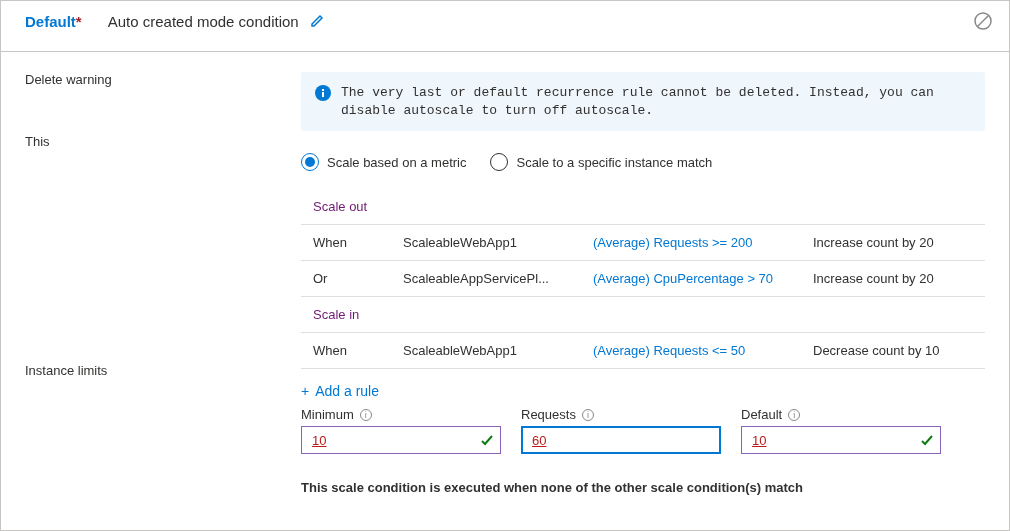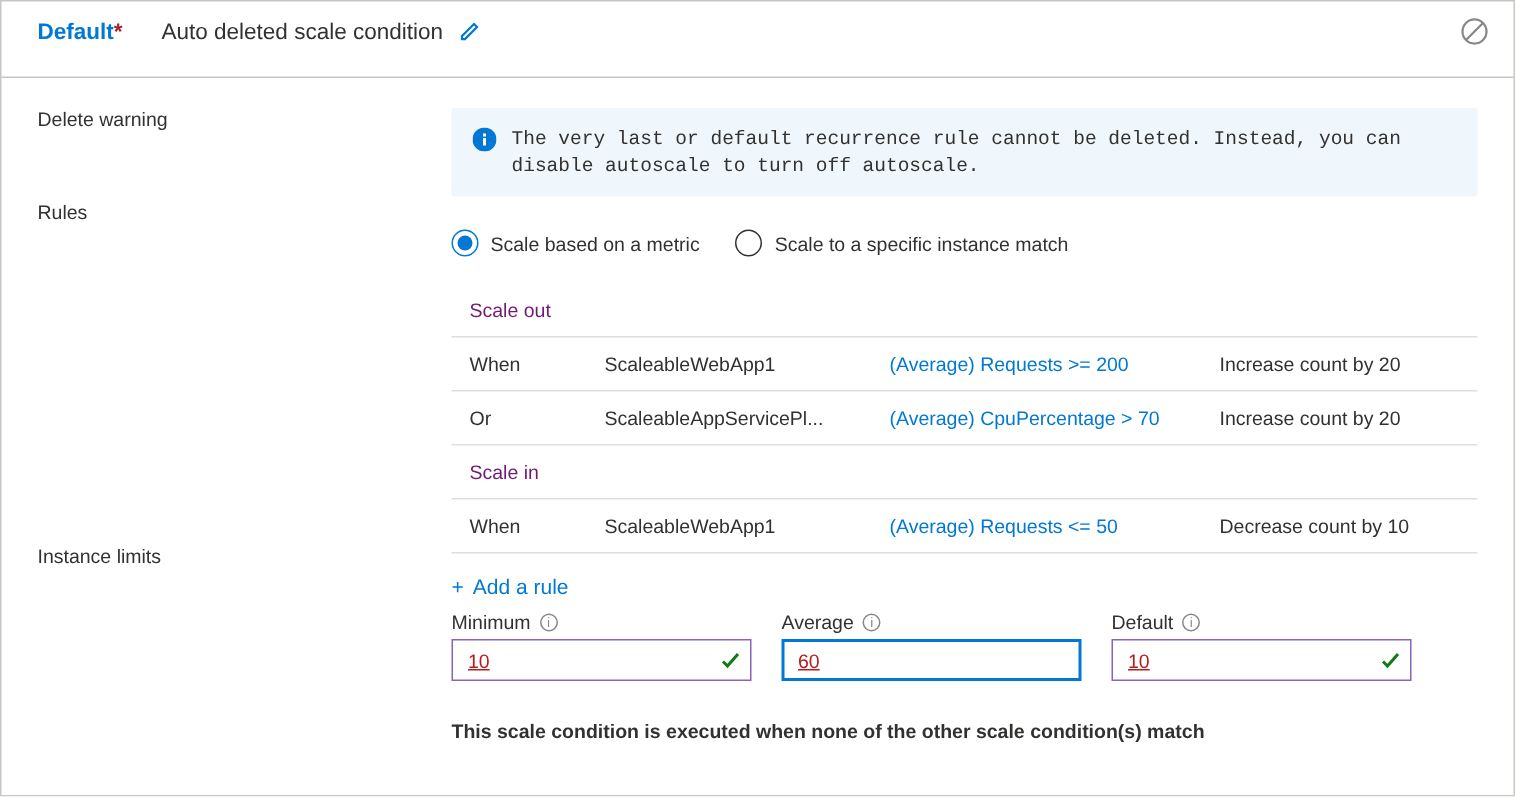--- a/index.html
+++ b/index.html
@@ -126,38 +126,38 @@
 </style>
 </head>
 <body>
 
 <div class="panel">
 
   <div class="header">
     <span class="header-title">
       <span>Default</span><span class="header-asterisk">*</span>
     </span>
-    <span class="header-subtitle">Auto deleted scale condition</span>
+    <span class="header-subtitle">Auto created mode condition</span>
     <span class="edit-icon">
       <svg viewBox="0 0 16 16" width="16" height="16">
           <path d="M3 11l8-8 2 2-8 8H3v-2z"></path>
         </svg>
     </span>
     <span class="forbid-icon">
       <svg viewBox="0 0 20 20" width="20" height="20">
           <circle cx="10" cy="10" r="8"></circle>
           <line x1="4.5" y1="15.5" x2="15.5" y2="4.5"></line>
         </svg>
     </span>
   </div>
 
   <div class="body">
     <div class="labels-col">
       <div class="lbl" style="height:62px">Delete warning</div>
-      <div class="lbl" style="height:200px">Rules</div>
+      <div class="lbl" style="height:200px">This</div>
       <div class="lbl" style="height:72px;align-items:center">Instance limits</div>
     </div>
 
     <div class="content-col">
 
       <div class="alert-box">
         <span class="info-icon">
           <svg viewBox="0 0 16 16" width="16" height="16">
               <circle cx="8" cy="8" r="8"></circle>
               <rect x="7" y="7" width="2" height="5" fill="#fff"></rect>
@@ -216,21 +216,21 @@
           </div>
           <div class="limit-input-wrap valid">
             <input class="limit-input" value="10" style="">
             <span class="check"><svg viewBox="0 0 14 14">
                   <polyline points="2,8 5,11 12,3"></polyline>
                 </svg></span>
           </div>
         </div>
         <div class="limit-group">
           <div class="limit-label">
-            <span>Average</span>
+            <span>Requests</span>
             <span class="help-icon">i</span>
           </div>
           <div class="limit-input-wrap focus">
             <input class="limit-input" value="60" style="">
           </div>
         </div>
         <div class="limit-group">
           <div class="limit-label">
             <span>Default</span>
             <span class="help-icon">i</span>

